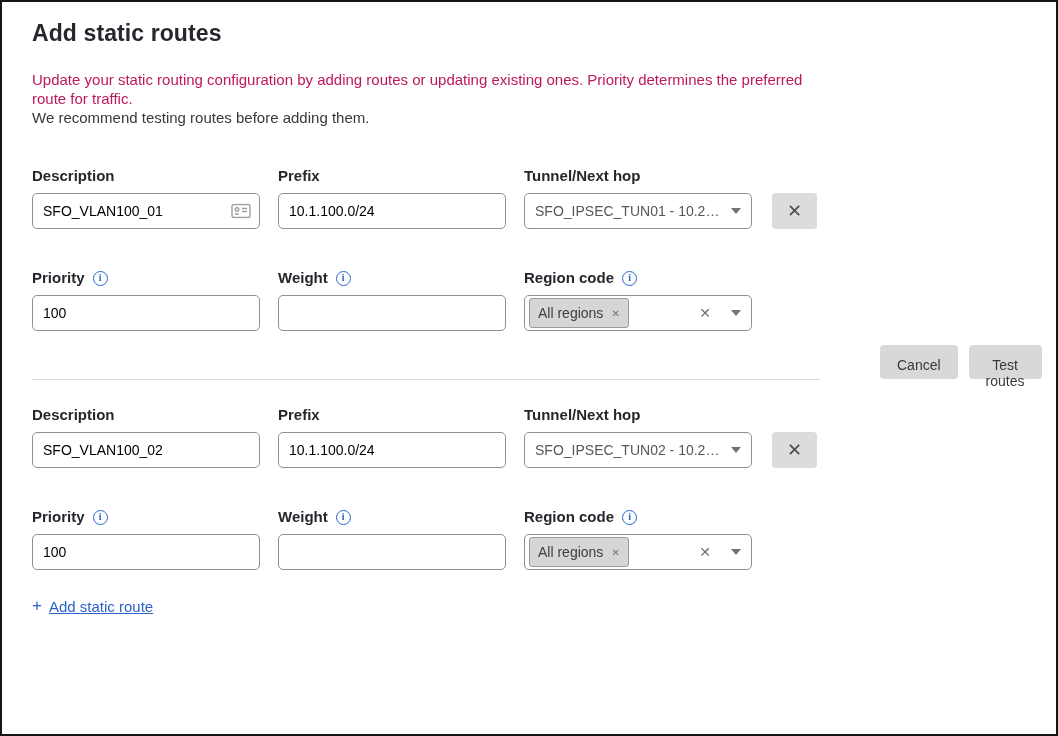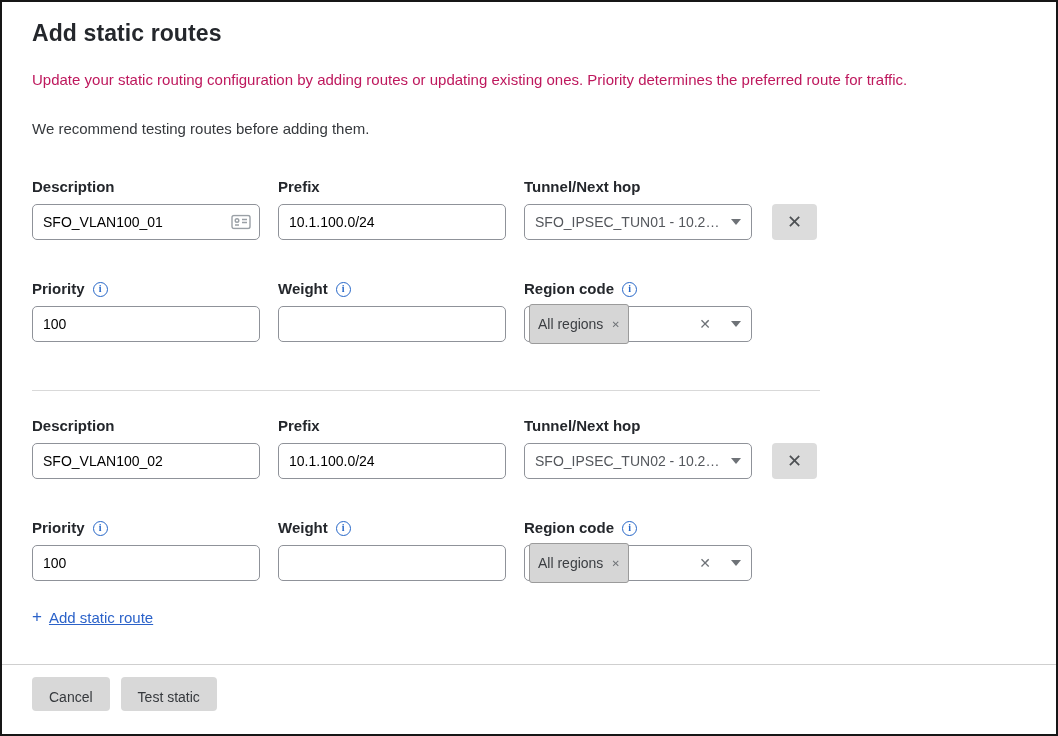--- a/index.html
+++ b/index.html
@@ -3,31 +3,31 @@
 <meta charset="utf-8">
 <style>
   * { box-sizing: border-box; margin: 0; padding: 0; }
   html, body { width: 1058px; height: 736px; background: #fff; }
   body { font-family: "Liberation Sans", sans-serif; color: #33373c; }
 
   .dialog {
     width: 1058px; height: 736px;
     border: 2px solid #161616;
     background: #fff;
-    display: flex; flex-direction: column;
+    display: flex; flex-direction: row;
     overflow: hidden;
   }
   .content { padding: 16px 30px 0 30px; flex: 1; }
 
   h1.title {
     font-size: 23px; font-weight: 700; color: #24272c;
     letter-spacing: 0.1px; line-height: 30px;
   }
   p.intro { margin-top: 22px; font-size: 15px; line-height: 19px; color: #be185d; }
-  p.recommendation { margin-top: 30px; font-size: 15px; line-height: 19px; color: #36393d; }
+  p.recommendation { font-size: 15px; line-height: 19px; color: #36393d; }
 
   .routes { margin-top: 40px; }
 
   .form-row { display: flex; align-items: flex-start; }
   .form-row + .form-row { margin-top: 40px; }
 
   .field { width: 228px; }
   .field + .field { margin-left: 18px; }
 
   .field-label {
@@ -74,21 +74,21 @@
 
   .multiselect {
     width: 100%; height: 36px;
     border: 1px solid #8f9299; border-radius: 5px;
     background: #fff; cursor: pointer;
     display: flex; align-items: center; padding: 0 10px 0 4px;
   }
   .chip {
     display: inline-flex; align-items: center;
     background: #d6d6d6; border: 1px solid #9b9b9b; border-radius: 3px;
-    height: 40px; padding: 0 8px; font-size: 14px; color: #3b3e42;
+    height: 30px; padding: 0 8px; font-size: 14px; color: #3b3e42;
   }
   .chip-x { margin-left: 8px; font-size: 10px; color: #6f7377; cursor: pointer; }
   .ms-spacer { flex: 1; }
   .clear-x { font-size: 14px; color: #6e7277; margin-right: 12px; cursor: pointer; }
 
   .remove-btn {
     width: 45px; height: 36px; margin-left: 20px;
     background: #dcdcdc; border: none; border-radius: 4px;
     font-size: 18px; font-weight: 400; color: #4d5053;
     cursor: pointer; display: flex; align-items: center; justify-content: center;
@@ -251,15 +251,15 @@
         <span class="plus-glyph">+</span>
         <a class="add-link">Add static route</a>
       </div>
 
     </div>
   </div>
 
   <hr class="footer-divider">
   <div class="footer">
     <button class="btn btn-gray">Cancel</button>
-    <button class="btn btn-gray">Test static</button>
+    <button class="btn btn-gray">Test routes</button>
   </div>
 </div>
 
 </body></html>

